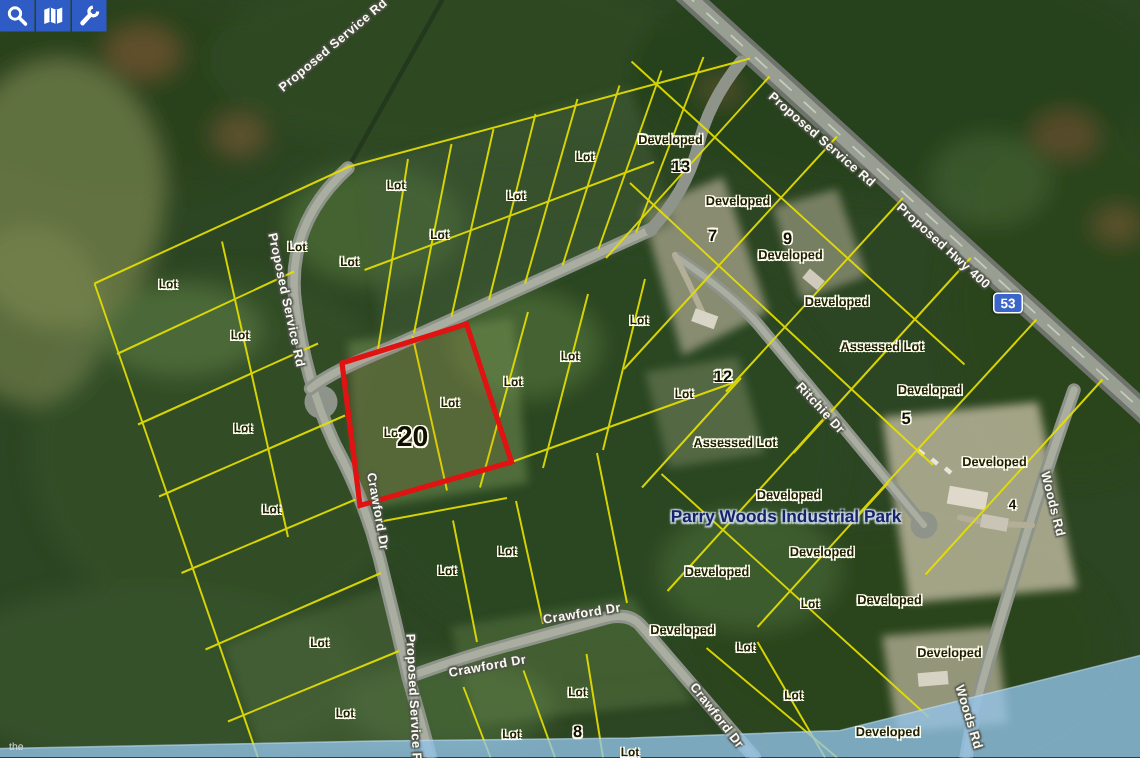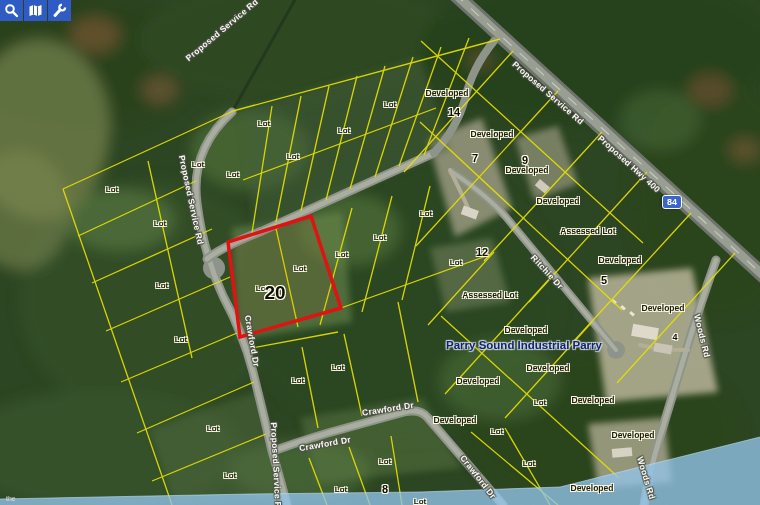--- a/index.html
+++ b/index.html
@@ -166,22 +166,22 @@
       <path d="M505,428 L550,505"></path>
     </g>
 
     <polygon points="228,242 311,216 341,308 240,337" fill="rgba(220,20,20,0.05)" stroke="#e11212" stroke-width="3.5" stroke-linejoin="miter"></polygon>
 
     <polygon points="0,499 250,494 420,492 560,487 760,437 760,505 0,505" fill="#93c4ea" opacity=".78"></polygon>
     <path d="M0,499 L250,494 L420,492 L560,487 L760,437" stroke="#bfe0f5" stroke-width="1" fill="none" opacity=".6"></path>
   </svg>
 
   <div id="label-layer">
-    <div class="lbl-park" style="left:524px;top:345px;">Parry Sound Industrial Parry</div>
-    <div class="hwy-badge" style="left:672px;top:202px;">84</div>
+    <div class="lbl-park" style="left:524px;top:345px;">Parry Woods Industrial Park</div>
+    <div class="hwy-badge" style="left:672px;top:202px;">53</div>
     <div class="watermark" style="left:6px;top:495px;">the</div>
   <div class="lbl lbl-lot" style="left: 112px; top: 190px; transform: translate(-50%, -50%);">Lot</div>
       <div class="lbl lbl-lot" style="left: 160px; top: 224px; transform: translate(-50%, -50%);">Lot</div>
       <div class="lbl lbl-lot" style="left: 198px; top: 165px; transform: translate(-50%, -50%);">Lot</div>
       <div class="lbl lbl-lot" style="left: 233px; top: 175px; transform: translate(-50%, -50%);">Lot</div>
       <div class="lbl lbl-lot" style="left: 162px; top: 286px; transform: translate(-50%, -50%);">Lot</div>
       <div class="lbl lbl-lot" style="left: 181px; top: 340px; transform: translate(-50%, -50%);">Lot</div>
       <div class="lbl lbl-lot" style="left: 213px; top: 429px; transform: translate(-50%, -50%);">Lot</div>
       <div class="lbl lbl-lot" style="left: 230px; top: 476px; transform: translate(-50%, -50%);">Lot</div>
       <div class="lbl lbl-lot" style="left: 264px; top: 124px; transform: translate(-50%, -50%);">Lot</div>
@@ -196,21 +196,21 @@
       <div class="lbl lbl-lot" style="left: 456px; top: 263px; transform: translate(-50%, -50%);">Lot</div>
       <div class="lbl lbl-lot" style="left: 298px; top: 381px; transform: translate(-50%, -50%);">Lot</div>
       <div class="lbl lbl-lot" style="left: 338px; top: 368px; transform: translate(-50%, -50%);">Lot</div>
       <div class="lbl lbl-lot" style="left: 497px; top: 432px; transform: translate(-50%, -50%);">Lot</div>
       <div class="lbl lbl-lot" style="left: 540px; top: 403px; transform: translate(-50%, -50%);">Lot</div>
       <div class="lbl lbl-lot" style="left: 529px; top: 464px; transform: translate(-50%, -50%);">Lot</div>
       <div class="lbl lbl-lot" style="left: 341px; top: 490px; transform: translate(-50%, -50%);">Lot</div>
       <div class="lbl lbl-lot" style="left: 385px; top: 462px; transform: translate(-50%, -50%);">Lot</div>
       <div class="lbl lbl-lot" style="left: 420px; top: 502px; transform: translate(-50%, -50%);">Lot</div>
       <div class="lbl lbl-num" style="left: 275px; top: 271px; transform: translate(-50%, -50%); font-size: 19px; margin-top: 21px;">20</div>
-      <div class="lbl lbl-num" style="left: 454px; top: 112px; transform: translate(-50%, -50%);">14</div>
+      <div class="lbl lbl-num" style="left: 454px; top: 112px; transform: translate(-50%, -50%);">13</div>
       <div class="lbl lbl-num" style="left: 475px; top: 158px; transform: translate(-50%, -50%);">7</div>
       <div class="lbl lbl-num" style="left: 525px; top: 160px; transform: translate(-50%, -50%);">9</div>
       <div class="lbl lbl-num" style="left: 467px; top: 252px; transform: translate(-50%, -50%); padding-left: 30px;">12</div>
       <div class="lbl lbl-num" style="left: 385px; top: 489px; transform: translate(-50%, -50%);">8</div>
       <div class="lbl lbl-num" style="left: 604px; top: 280px; transform: translate(-50%, -50%);">5</div>
       <div class="lbl lbl-num" style="left: 675px; top: 337px; transform: translate(-50%, -50%); font-size: 9px;">4</div>
       <div class="lbl lbl-status" style="left: 447px; top: 93px; transform: translate(-50%, -50%);">Developed</div>
       <div class="lbl lbl-status" style="left: 492px; top: 134px; transform: translate(-50%, -50%);">Developed</div>
       <div class="lbl lbl-status" style="left: 527px; top: 170px; transform: translate(-50%, -50%);">Developed</div>
       <div class="lbl lbl-status" style="left: 558px; top: 201px; transform: translate(-50%, -50%);">Developed</div>

